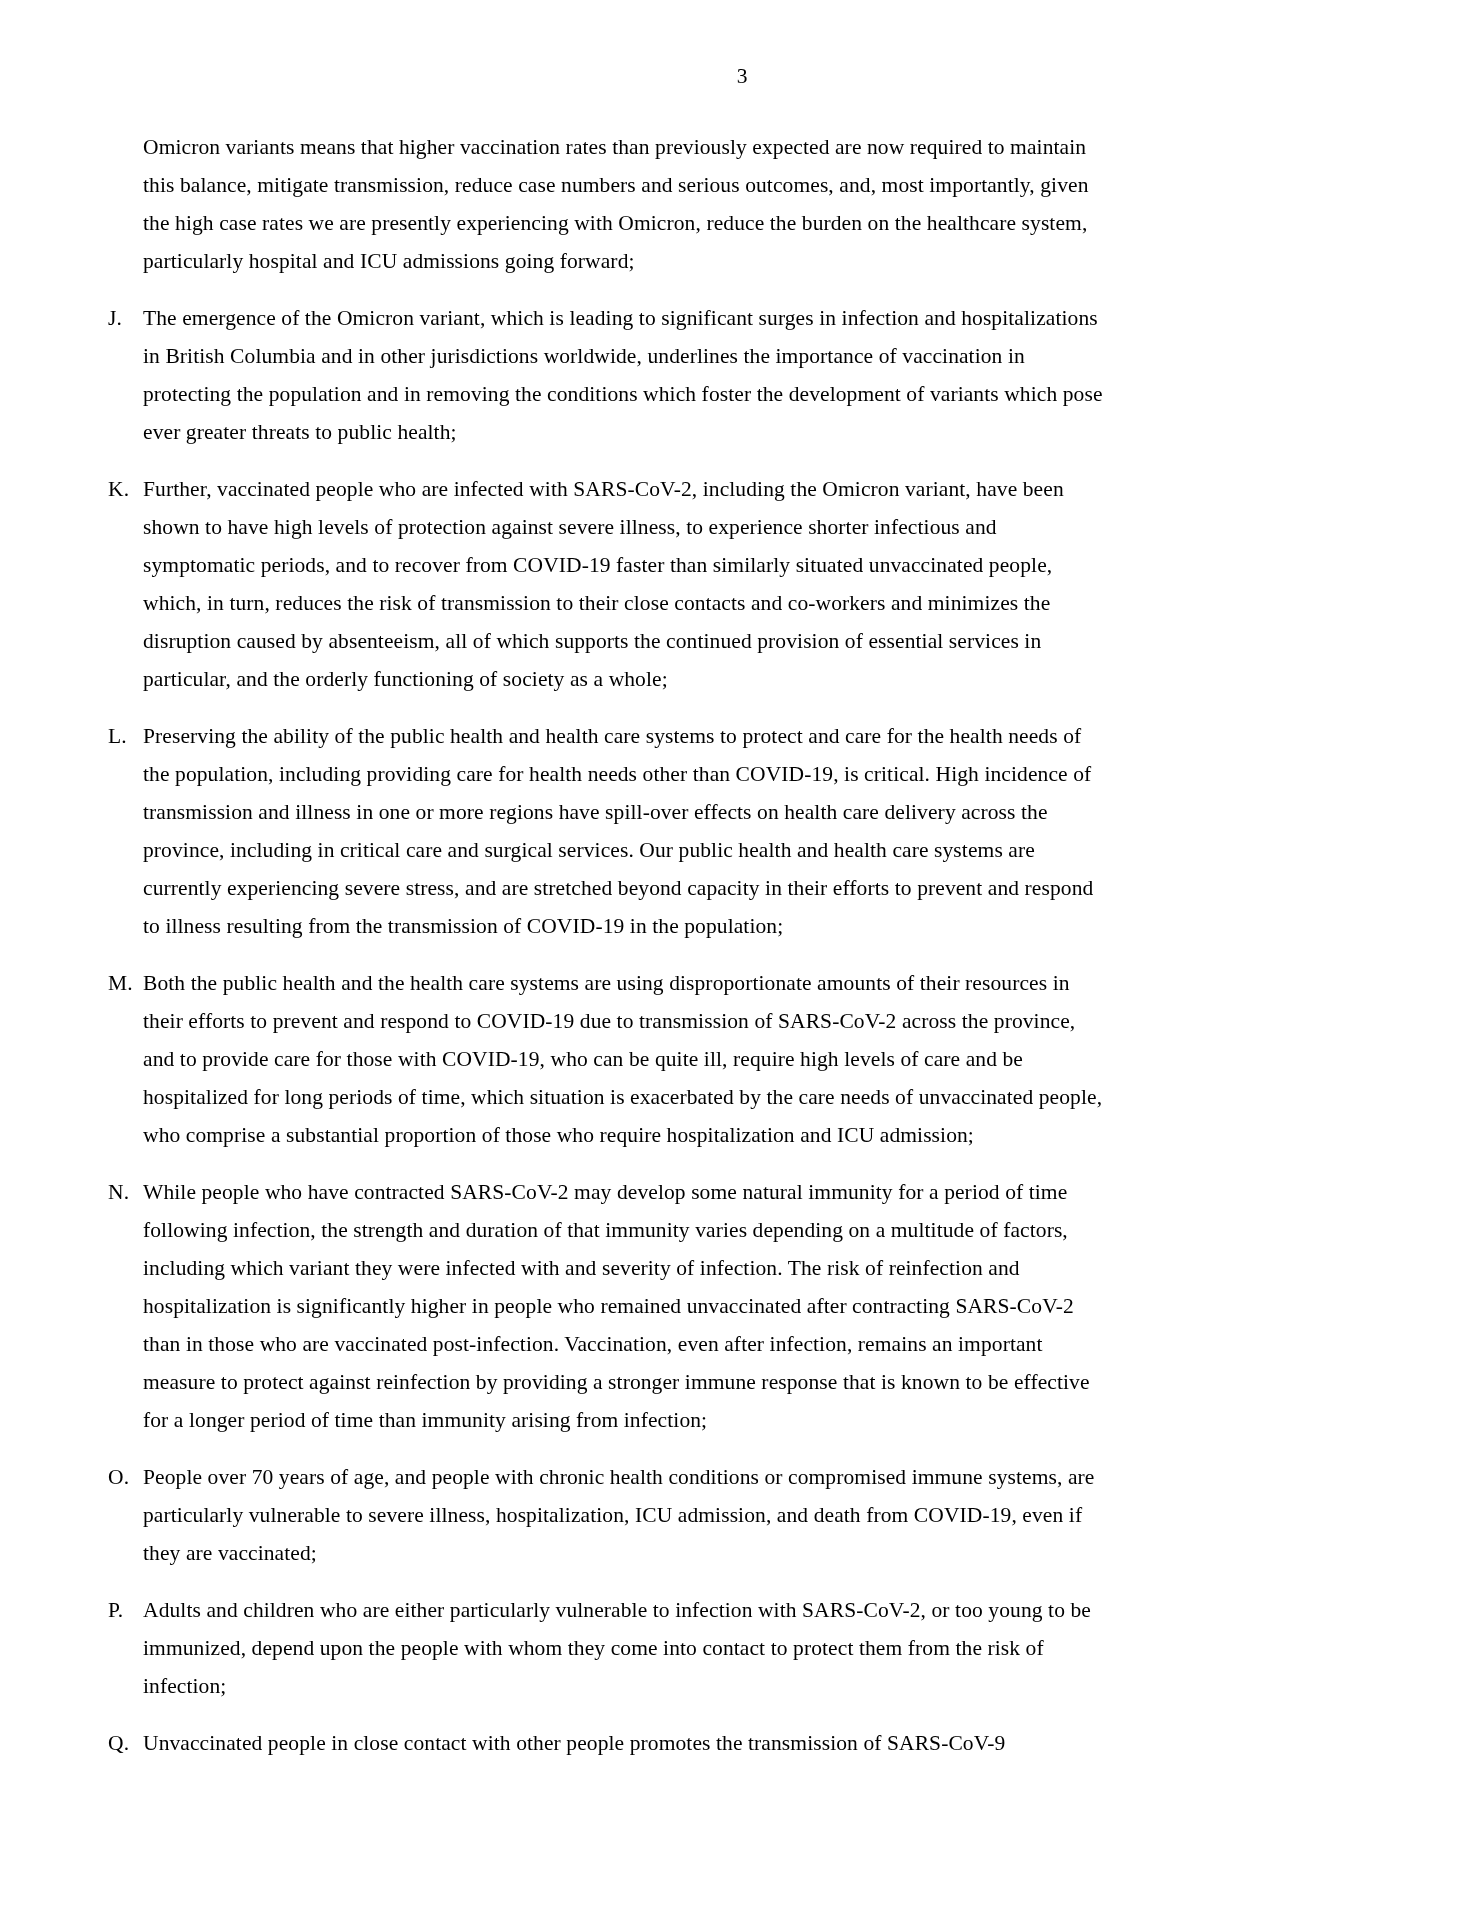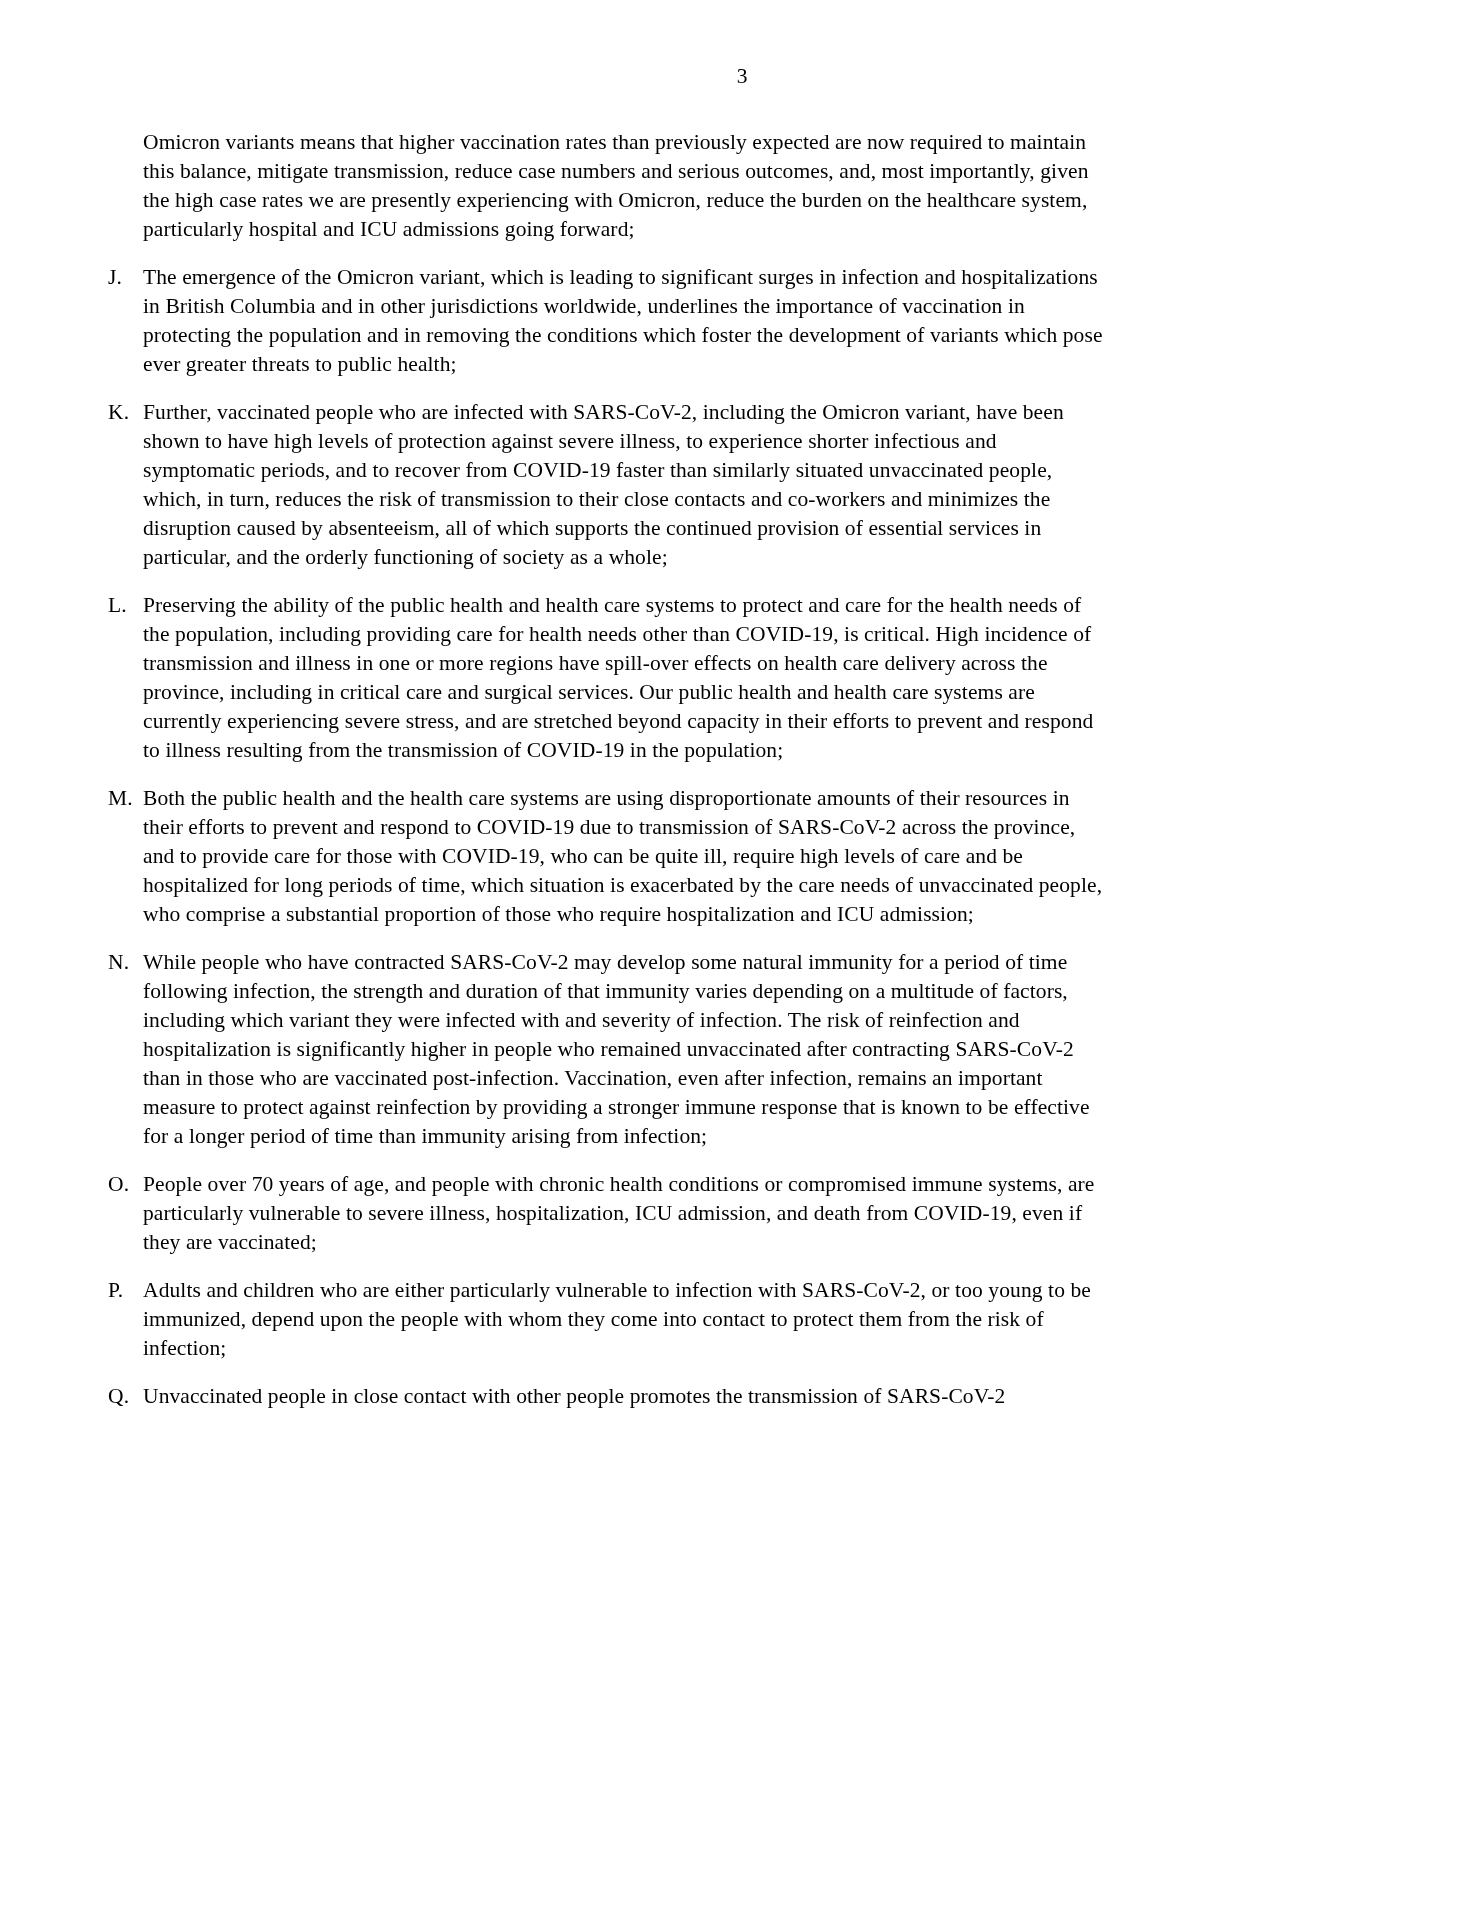--- a/index.html
+++ b/index.html
@@ -26,21 +26,21 @@
     margin: 0 0 37px 0;
   }
   .content {
     margin-left: 108px;
     width: 1002px;
   }
   .para {
     position: relative;
     padding-left: 35px;
     font-size: 21.5px;
-    line-height: 29px;
+    line-height: 38px;
     margin: 0 0 19px 0;
     text-align: left;
     letter-spacing: 0.1px;
   }
   .para .label {
     position: absolute;
     left: 0;
     top: 0;
     white-space: nowrap;
   }
@@ -89,17 +89,17 @@
       <span class="text">People over 70 years of age, and people with chronic health conditions or compromised immune systems, are particularly vulnerable to severe illness, hospitalization, ICU admission, and death from COVID-19, even if they are vaccinated;</span>
     </div>
 
     <div class="para">
       <span class="label">P.</span>
       <span class="text">Adults and children who are either particularly vulnerable to infection with SARS-CoV-2, or too young to be immunized, depend upon the people with whom they come into contact to protect them from the risk of infection;</span>
     </div>
 
     <div class="para">
       <span class="label">Q.</span>
-      <span class="text">Unvaccinated people in close contact with other people promotes the transmission of SARS-CoV-2</span>
+      <span class="text">Unvaccinated people in close contact with other people promotes the transmission of SARS-CoV-9</span>
     </div>
 
   </div>
 </div>
 
 </body></html>

